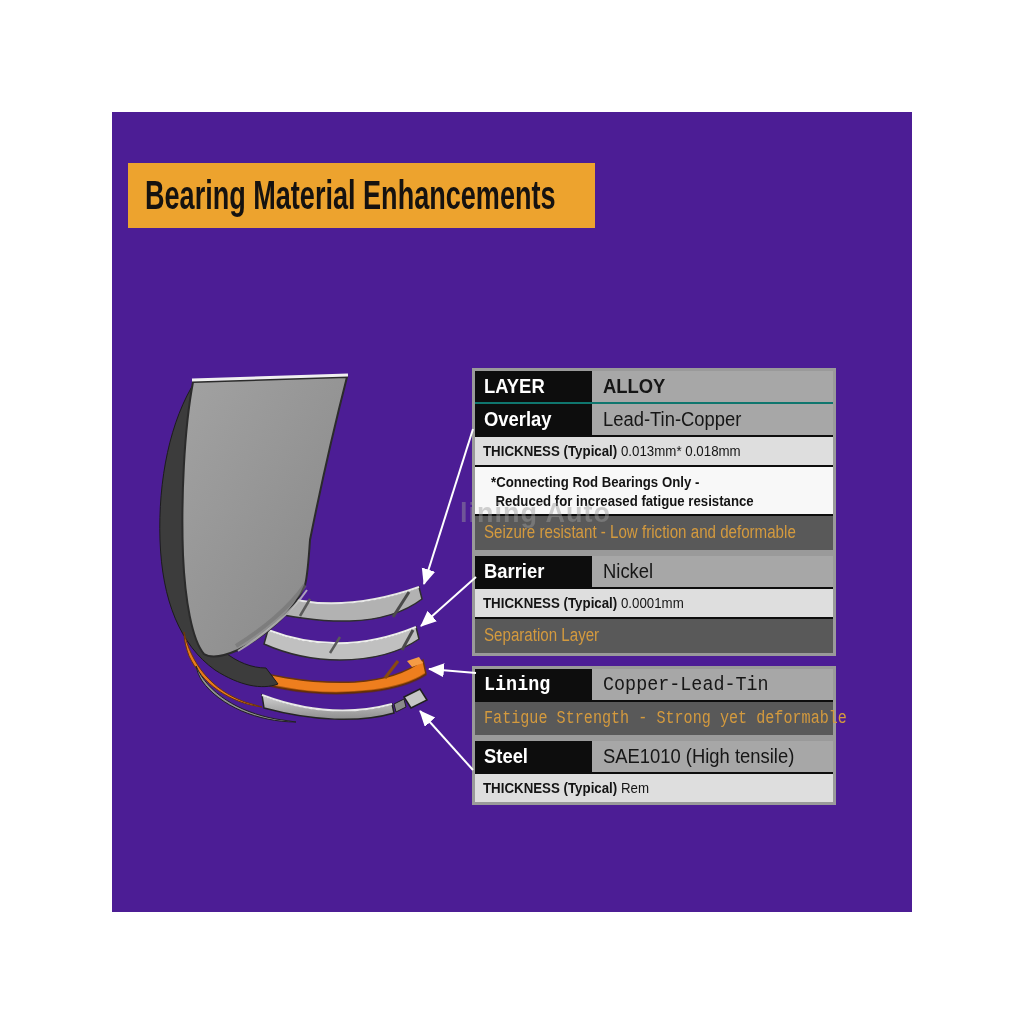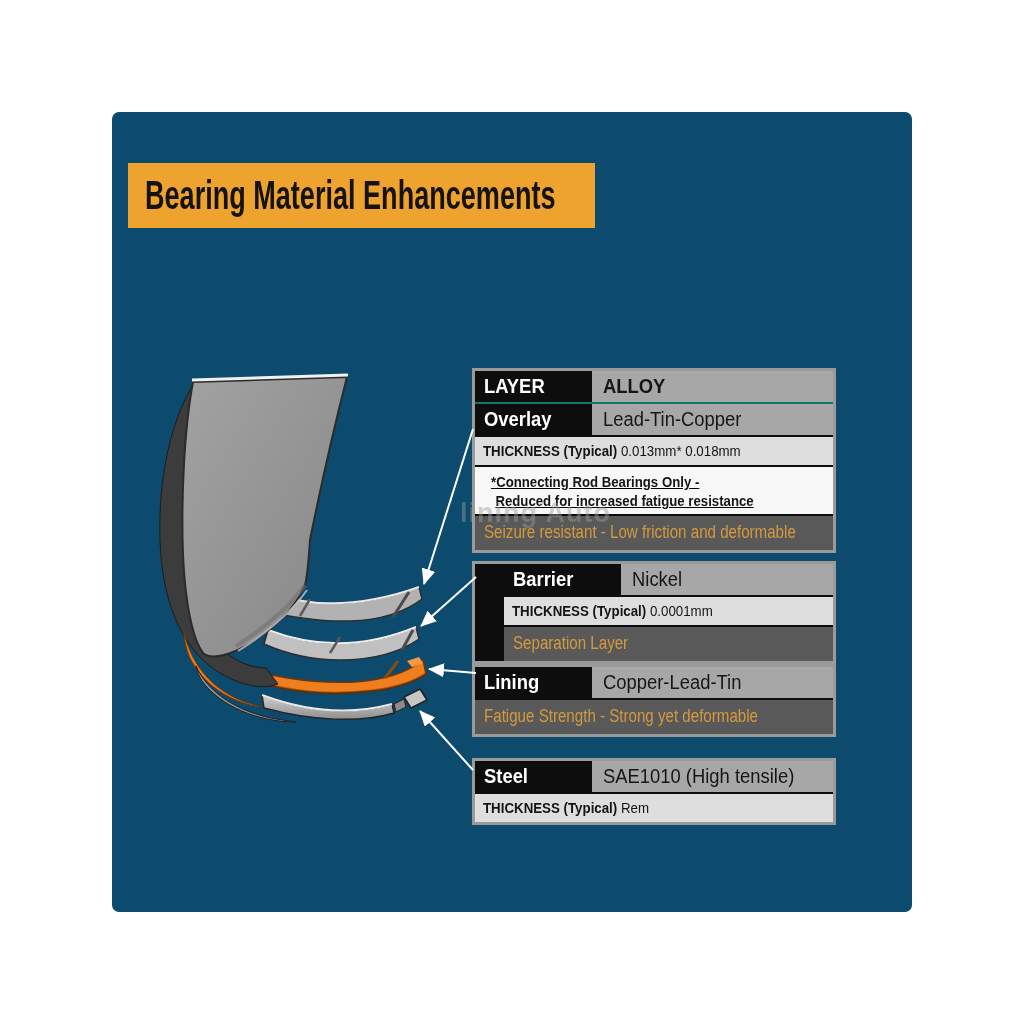--- a/index.html
+++ b/index.html
@@ -1,37 +1,37 @@
 <!DOCTYPE html>
 <html><head>
 <meta charset="utf-8">
 <style>
   html,body{margin:0;padding:0;background:#ffffff;}
   .stage{position:relative;width:1024px;height:1024px;background:#ffffff;overflow:hidden;
          font-family:"Liberation Sans",sans-serif;}
-  .panel{position:absolute;left:112px;top:112px;width:800px;height:800px;background:#0c4a6e;border-radius:7px;}
+  .panel{position:absolute;left:112px;top:112px;width:800px;height:800px;background:#4c1d95;}
 
   
   .title-bar{position:absolute;left:16px;top:51px;width:467px;height:65px;background:#EDA32E;
              display:flex;align-items:center;}
   .title-bar span{display:inline-block;margin-left:17px;color:#151210;font-size:41px;font-weight:700;
              white-space:nowrap;transform:scaleX(.66);transform-origin:0 50%;letter-spacing:0;}
 
   
   .intro{position:absolute;left:15px;top:127px;color:#f2f2f2;font-size:28px;line-height:31px;}
   .intro div{transform:scaleX(.84);transform-origin:0 50%;white-space:nowrap;}
 
   
   .diagram{position:absolute;left:28px;top:248px;}
   .arrows{position:absolute;left:0;top:0;z-index:8;pointer-events:none;}
 
   
   .tbl{position:absolute;left:360px;top:256px;width:364px;z-index:4;font-family:"Liberation Sans",sans-serif;}
   .grp{border:3px solid #9A9A9A;background:#0d0d0d;box-sizing:border-box;}
-  .g1{margin-bottom:8px;text-decoration:underline;} .g2{padding-left:29px;} .g3{margin-bottom:21px;}
+  .g1{} .g2{margin-bottom:10px;} .g3{margin-bottom:0;font-family:Liberation Mono, monospace;}
   .row{display:flex;align-items:stretch;}
   .lcell{width:106px;flex:0 0 106px;background:#0d0d0d;color:#fff;font-size:20px;font-weight:700;
          padding:4px 0 4px 9px;}
   .vcell{flex:1;background:#A7A7A7;color:#161616;font-size:20px;padding:4px 0 4px 11px;
          border-left:2px solid #0d0d0d;}
   .hdr .vcell{font-weight:700;}
   .lcell span,.vcell span{display:inline-block;transform:scaleX(.92);transform-origin:0 50%;white-space:nowrap;}
   .thick{background:#DEDEDE;border-top:2px solid #0d0d0d;color:#141414;font-size:14px;
          padding:6px 0 6px 8px;white-space:nowrap;}
   .thick .inner{display:inline-block;transform:scaleX(.95);transform-origin:0 50%;white-space:nowrap;}

